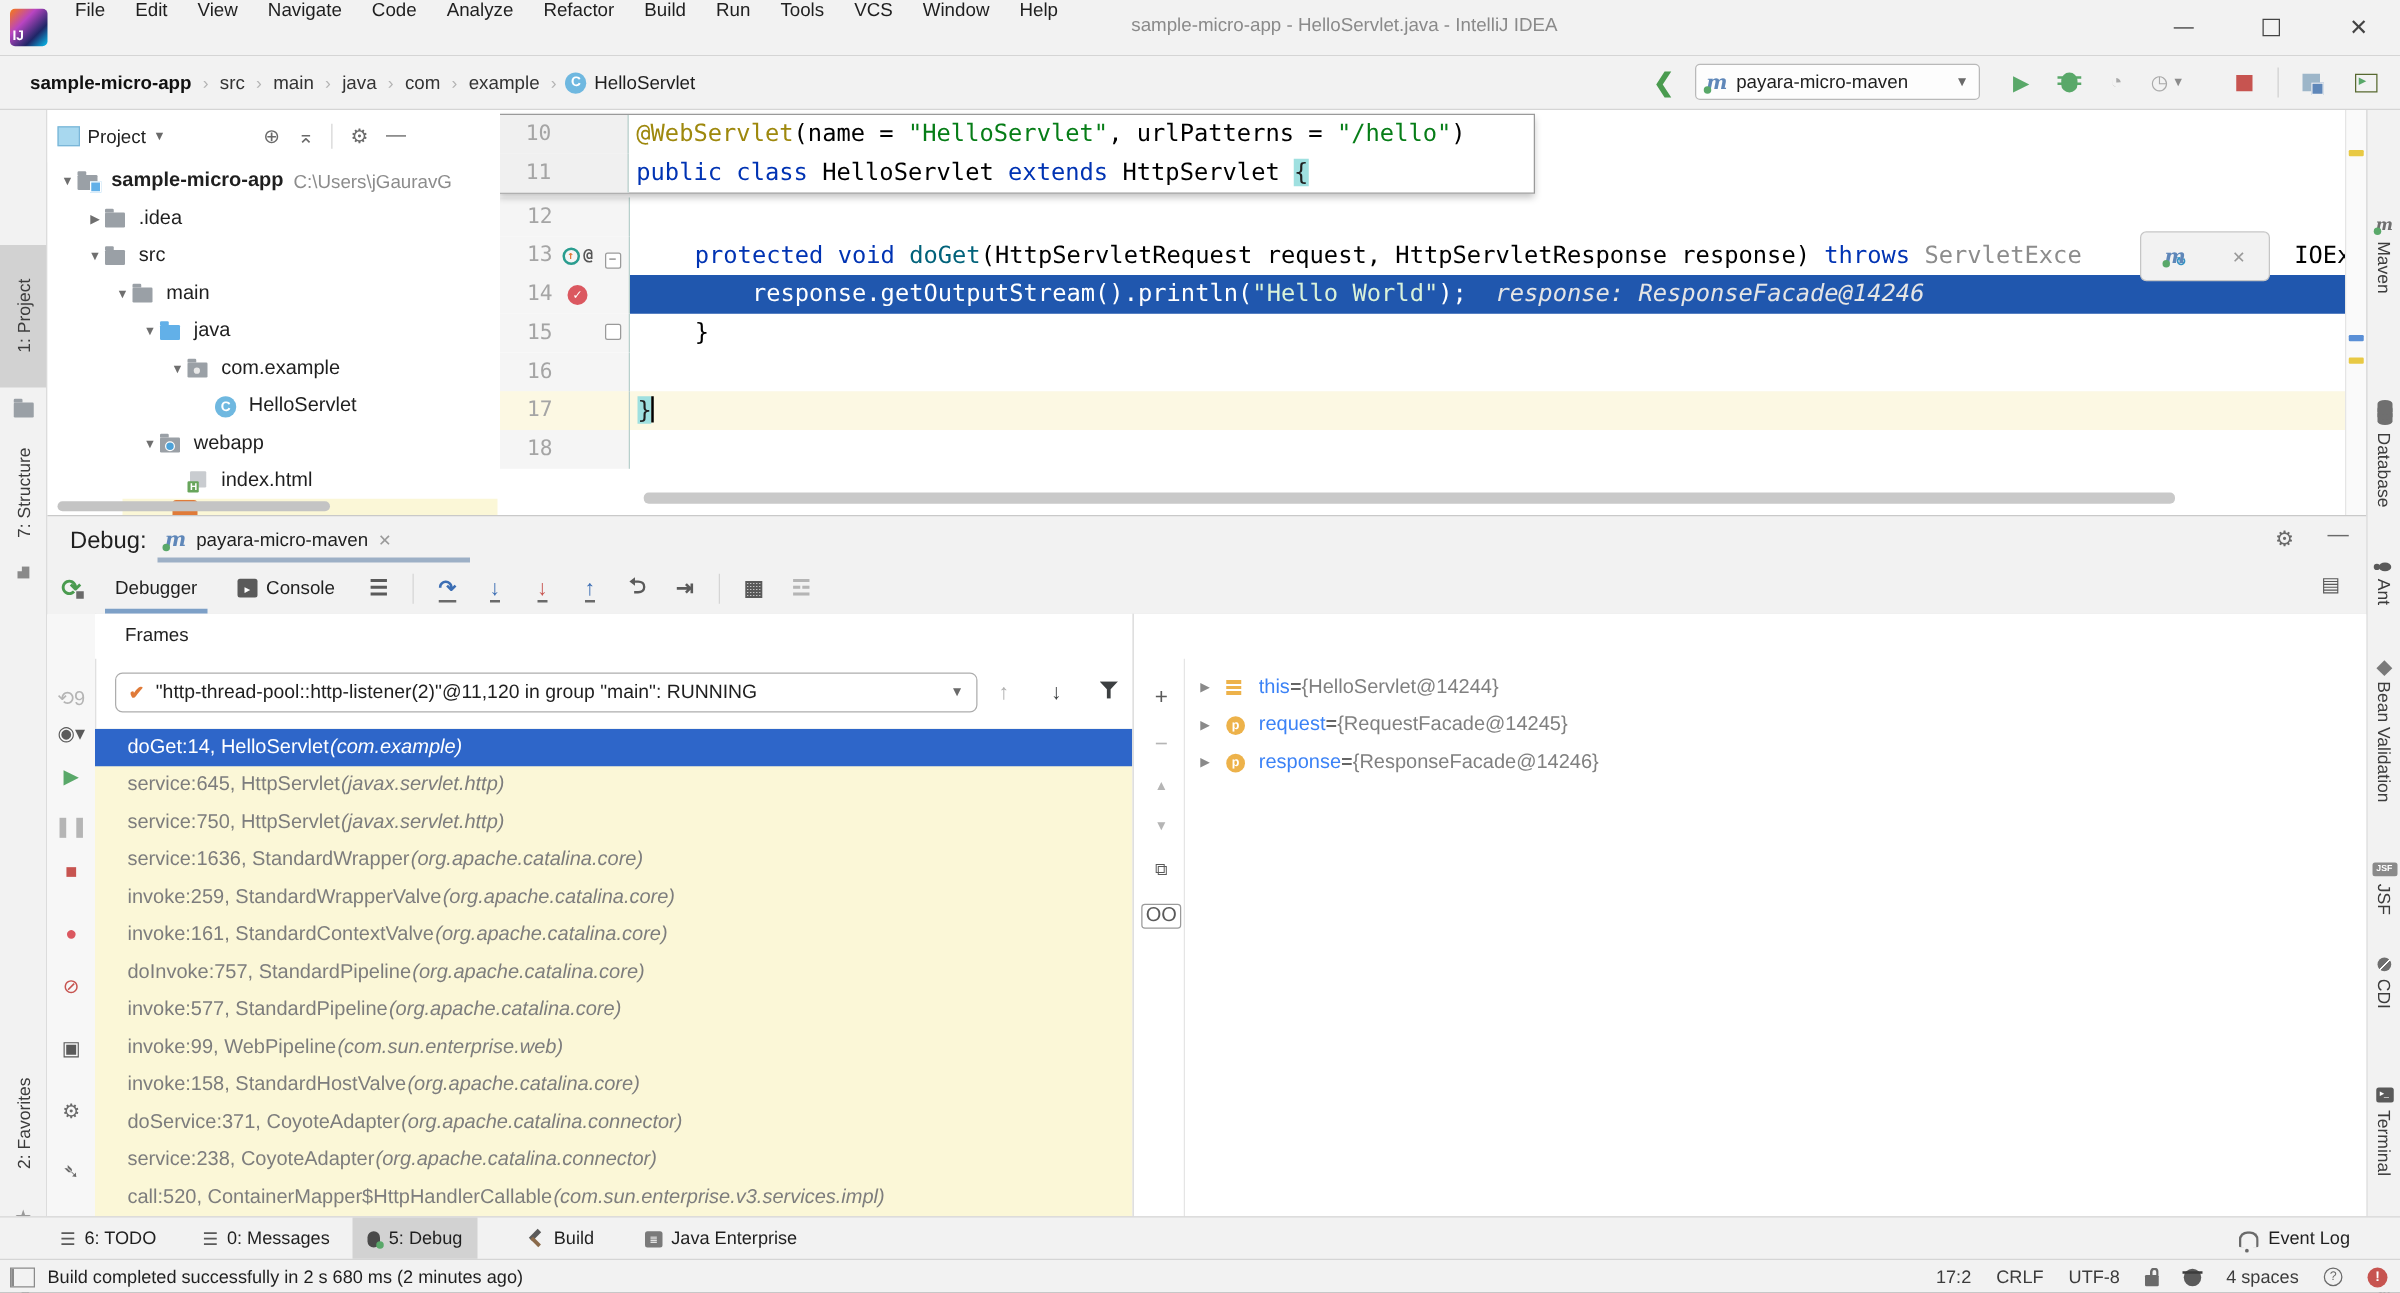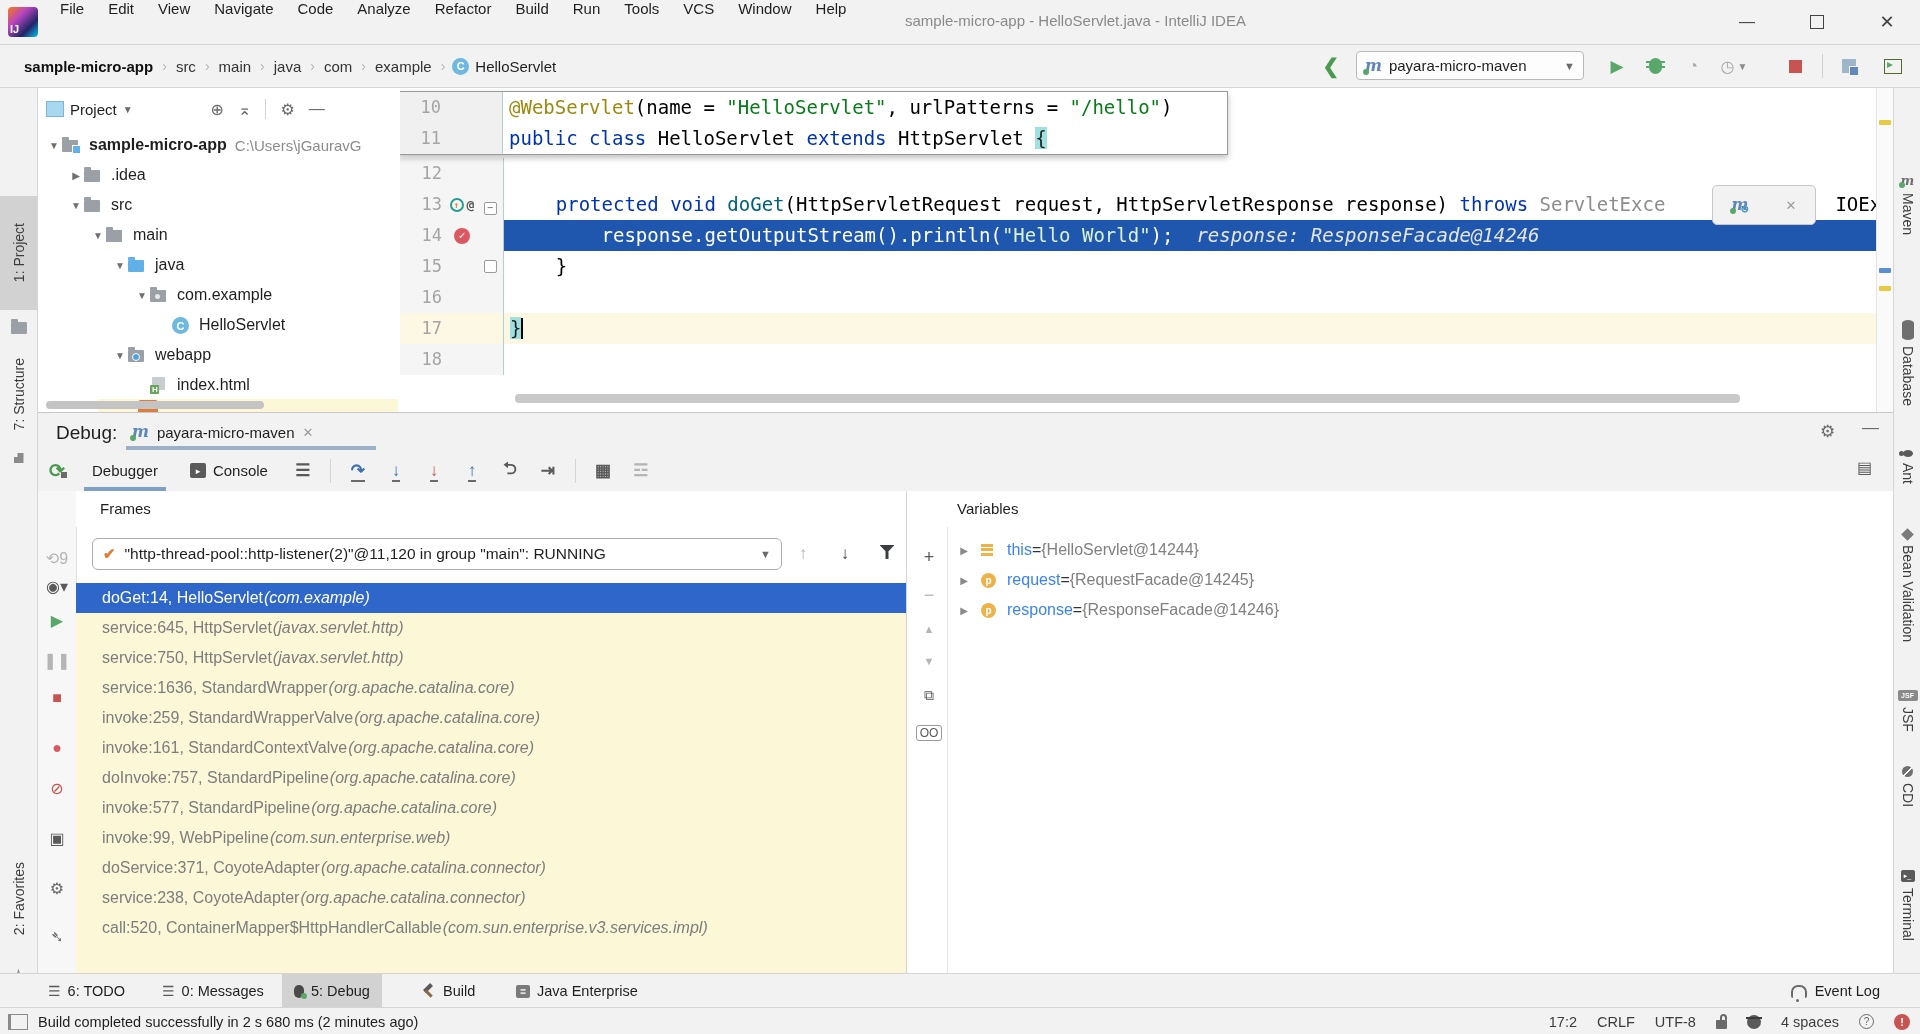--- a/index.html
+++ b/index.html
@@ -160,21 +160,21 @@
   #frames-list{position:absolute;left:0;top:92px;width:830px;height:391px;background:#fbf7d7;overflow:hidden;font-size:16px;}
   .frow{height:30px;line-height:30px;padding-left:26px;color:#7d7d7d;white-space:nowrap;}
   .frow .fpkg{font-style:italic;margin-left:1px;}
   .frow.sel{background:#2e66c9;color:#fff;}
   
   #vars-panel{position:absolute;left:873px;top:0;width:982px;height:483px;}
   #vars-split{position:absolute;left:868px;top:0;width:1px;height:483px;background:#d5d5d5;}
   #vars-tools{position:absolute;left:0;top:36px;width:36px;height:447px;border-right:1px solid #e5e5e5;}
   .vt{position:absolute;left:0;width:36px;text-align:center;font-size:18px;color:#5a5a5a;}
   .vt.dim{color:#b5b5b5;}
-  .oobox{display:inline-block;border:1px solid #9a9a9a;border-radius:3px;font-size:12px;padding:0 3px;color:#5a5a5a;}
+  .oobox{display:inline-block;border:1px solid #9a9a9a;border-radius:3px;font-size:16px;padding:0 3px;color:#5a5a5a;}
   #vars-list{position:absolute;left:36px;top:44px;right:0;font-size:16px;}
   .vrow{height:30px;display:flex;align-items:center;}
   .vrow .varrow{width:34px;text-align:center;color:#8a8a8a;font-size:10px;}
   .vrow .vic{width:26px;flex:none;display:flex;align-items:center;}
   .fieldic{width:12px;height:12px;background:repeating-linear-gradient(#edb24a 0 3px,#fff 3px 4.5px);}
   .paramic{width:15px;height:15px;border-radius:50%;background:#edb24a;color:#fff;font-size:10px;font-weight:bold;
            display:flex;align-items:center;justify-content:center;}
   .vname{color:#3b82f6;font-weight:normal;}
   .veq{color:#333;}
   .vval{color:#808080;}
@@ -583,28 +583,28 @@
         <div id="frames-list">
             <div class="frow sel"><span class="fmeth">doGet:14, HelloServlet</span><span class="fpkg">(com.example)</span></div>
             <div class="frow"><span class="fmeth">service:645, HttpServlet</span><span class="fpkg">(javax.servlet.http)</span></div>
             <div class="frow"><span class="fmeth">service:750, HttpServlet</span><span class="fpkg">(javax.servlet.http)</span></div>
             <div class="frow"><span class="fmeth">service:1636, StandardWrapper</span><span class="fpkg">(org.apache.catalina.core)</span></div>
             <div class="frow"><span class="fmeth">invoke:259, StandardWrapperValve</span><span class="fpkg">(org.apache.catalina.core)</span></div>
             <div class="frow"><span class="fmeth">invoke:161, StandardContextValve</span><span class="fpkg">(org.apache.catalina.core)</span></div>
             <div class="frow"><span class="fmeth">doInvoke:757, StandardPipeline</span><span class="fpkg">(org.apache.catalina.core)</span></div>
             <div class="frow"><span class="fmeth">invoke:577, StandardPipeline</span><span class="fpkg">(org.apache.catalina.core)</span></div>
             <div class="frow"><span class="fmeth">invoke:99, WebPipeline</span><span class="fpkg">(com.sun.enterprise.web)</span></div>
+            <div class="frow"><span class="fmeth">invoke:158, StandardHostValve</span><span class="fpkg">(org.apache.catalina.core)</span></div>
             <div class="frow"><span class="fmeth">doService:371, CoyoteAdapter</span><span class="fpkg">(org.apache.catalina.connector)</span></div>
             <div class="frow"><span class="fmeth">service:238, CoyoteAdapter</span><span class="fpkg">(org.apache.catalina.connector)</span></div>
             <div class="frow"><span class="fmeth">call:520, ContainerMapper$HttpHandlerCallable</span><span class="fpkg">(com.sun.enterprise.v3.services.impl)</span></div>
           </div>
       </div>
       <div id="vars-split"></div>
       <div id="vars-panel">
-        <div class="pane-header" style="padding-left:46px;">Variables</div>
         <div id="vars-tools">
           <span class="vt" style="top:20px;">+</span>
           <span class="vt dim" style="top:58px;">−</span>
           <span class="vt dim" style="top:96px;font-size:11px;">▲</span>
           <span class="vt dim" style="top:128px;font-size:11px;">▼</span>
           <span class="vt" style="top:160px;font-size:14px;">⧉</span>
           <span class="vt" style="top:194px;"><span class="oobox">OO</span></span>
         </div>
         <div id="vars-list">
             <div class="vrow">

